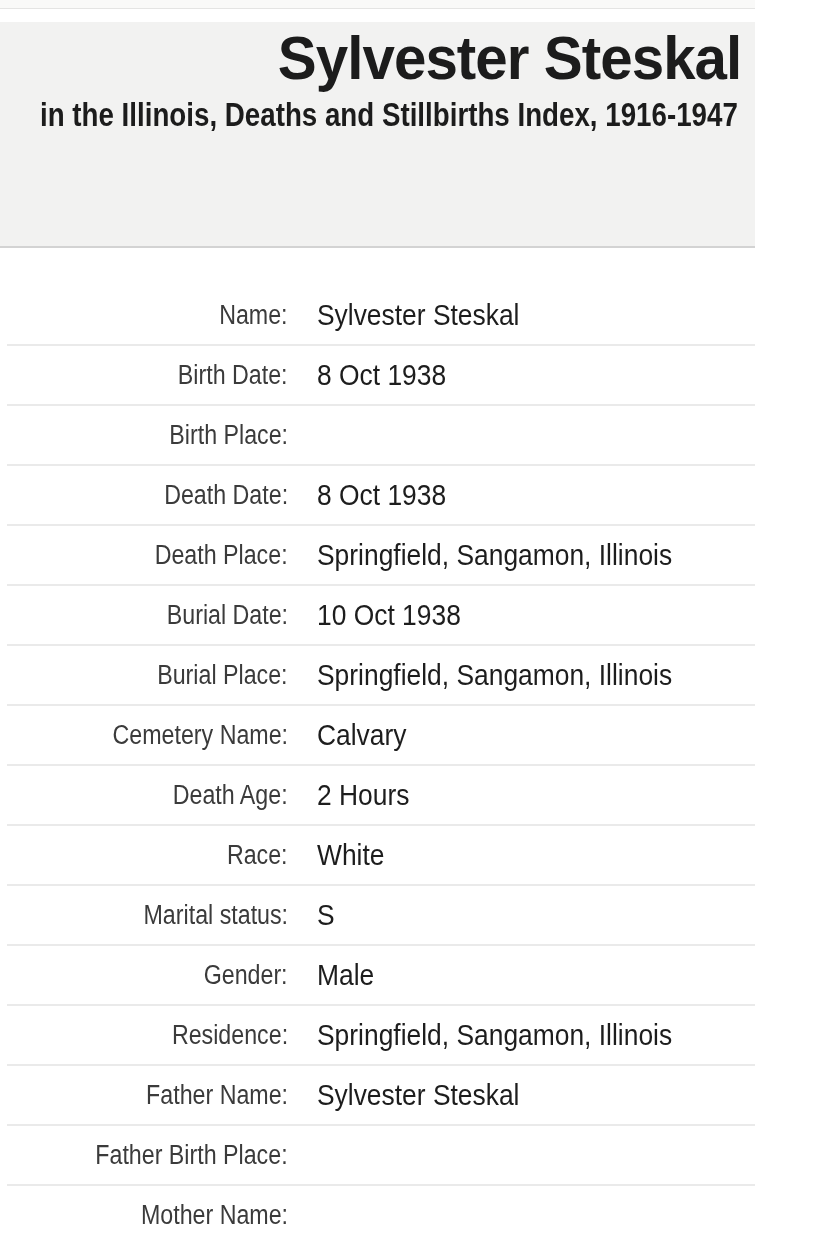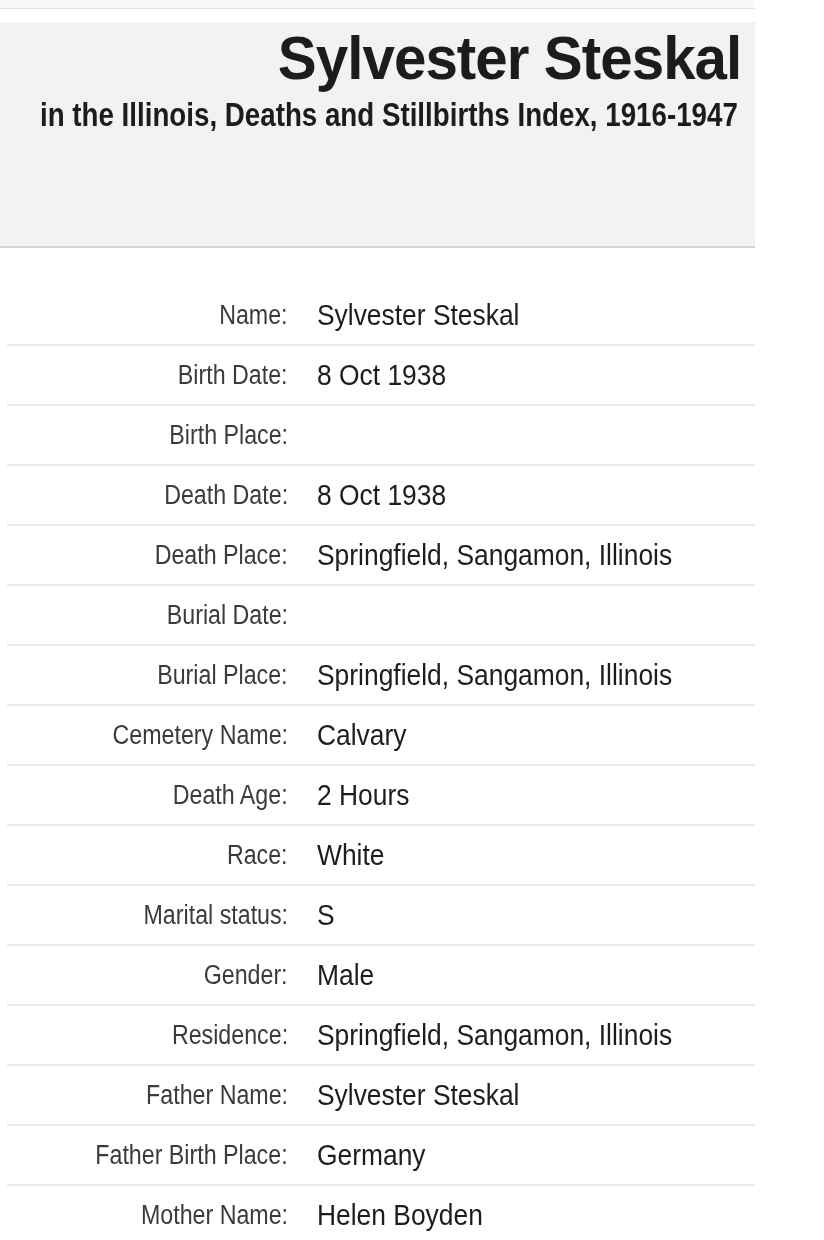--- a/index.html
+++ b/index.html
@@ -196,20 +196,23 @@
       </div>
     </div>
     <div class="fact-sep"></div>
   </div>
 
   <div class="fact-row">
     <div class="fact-line">
       <div class="fact-label">
         <span class="condense">Burial Date:</span>
       </div>
+      <div class="fact-value">
+        <span class="condense">10 Oct 1938</span>
+      </div>
     </div>
     <div class="fact-sep"></div>
   </div>
 
   <div class="fact-row">
     <div class="fact-line">
       <div class="fact-label">
         <span class="condense">Burial Place:</span>
       </div>
       <div class="fact-value">
@@ -301,34 +304,28 @@
       </div>
     </div>
     <div class="fact-sep"></div>
   </div>
 
   <div class="fact-row">
     <div class="fact-line">
       <div class="fact-label">
         <span class="condense">Father Birth Place:</span>
       </div>
-      <div class="fact-value">
-        <span class="condense">Germany</span>
-      </div>
     </div>
     <div class="fact-sep"></div>
   </div>
 
   <div class="fact-row">
     <div class="fact-line">
       <div class="fact-label">
         <span class="condense">Mother Name:</span>
-      </div>
-      <div class="fact-value">
-        <span class="condense">Helen Boyden</span>
       </div>
     </div>
 
   </div>
 </div>
   </main>
 
 </div>
 
 </body></html>

